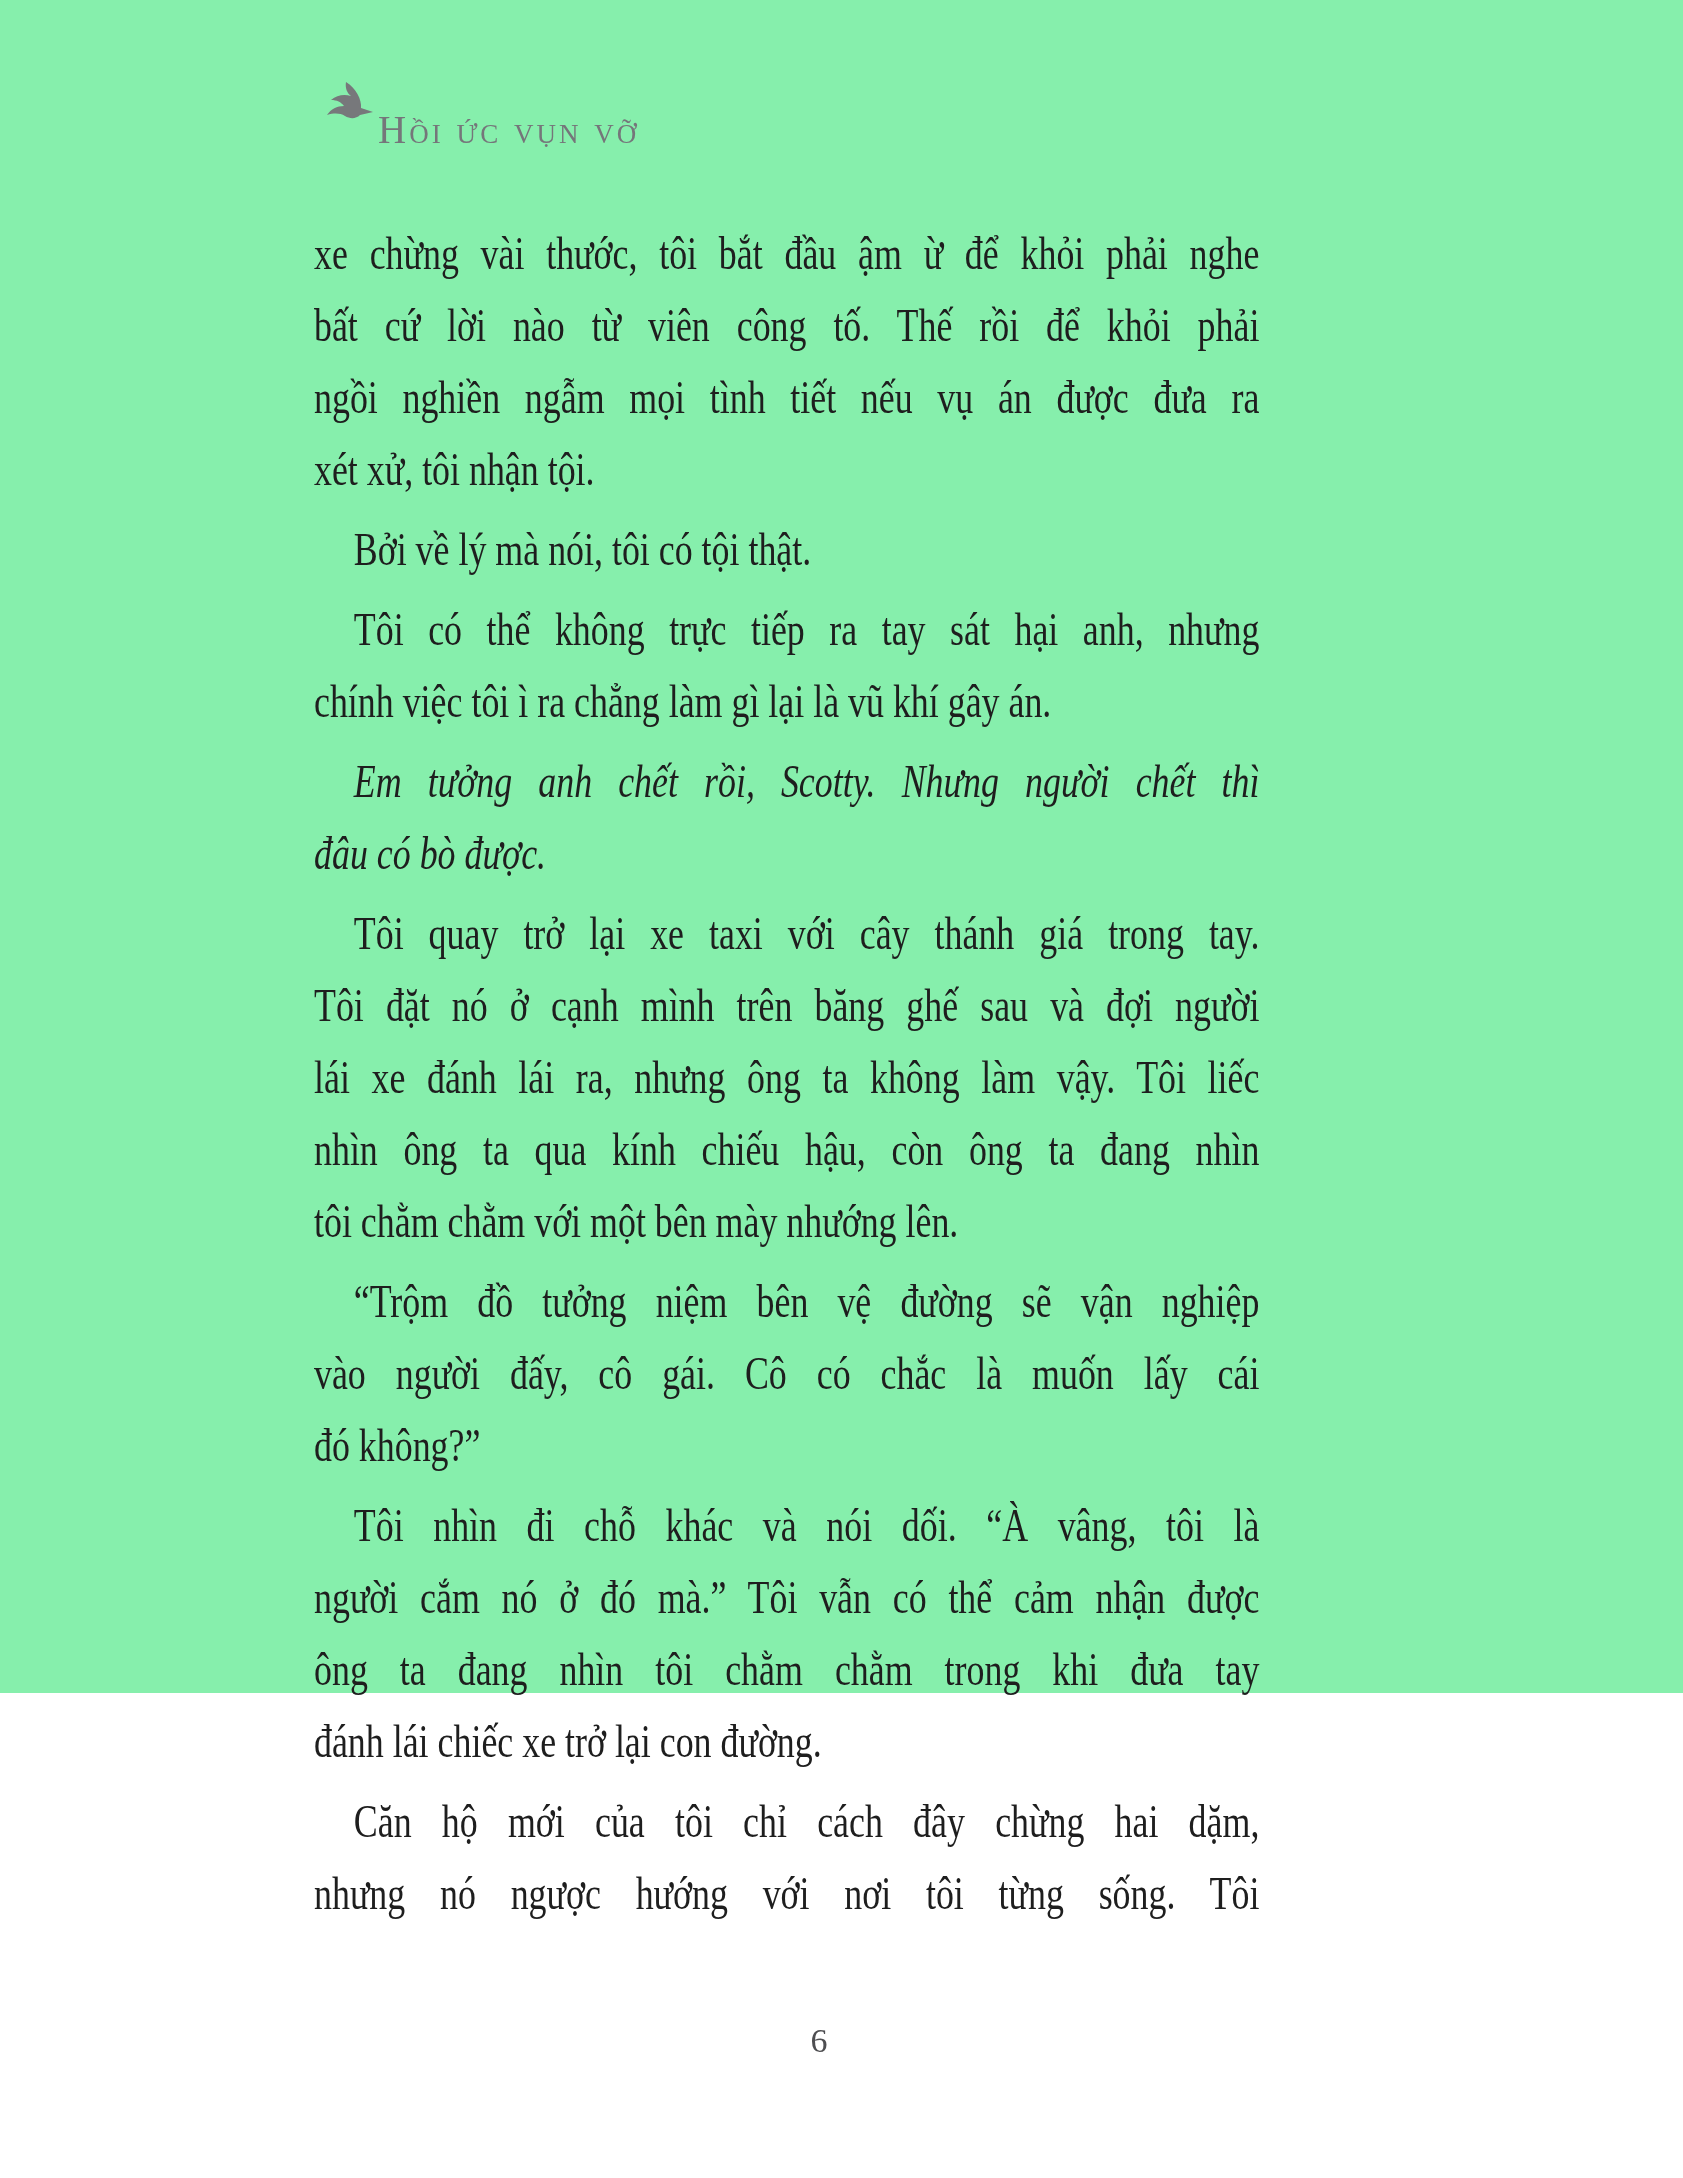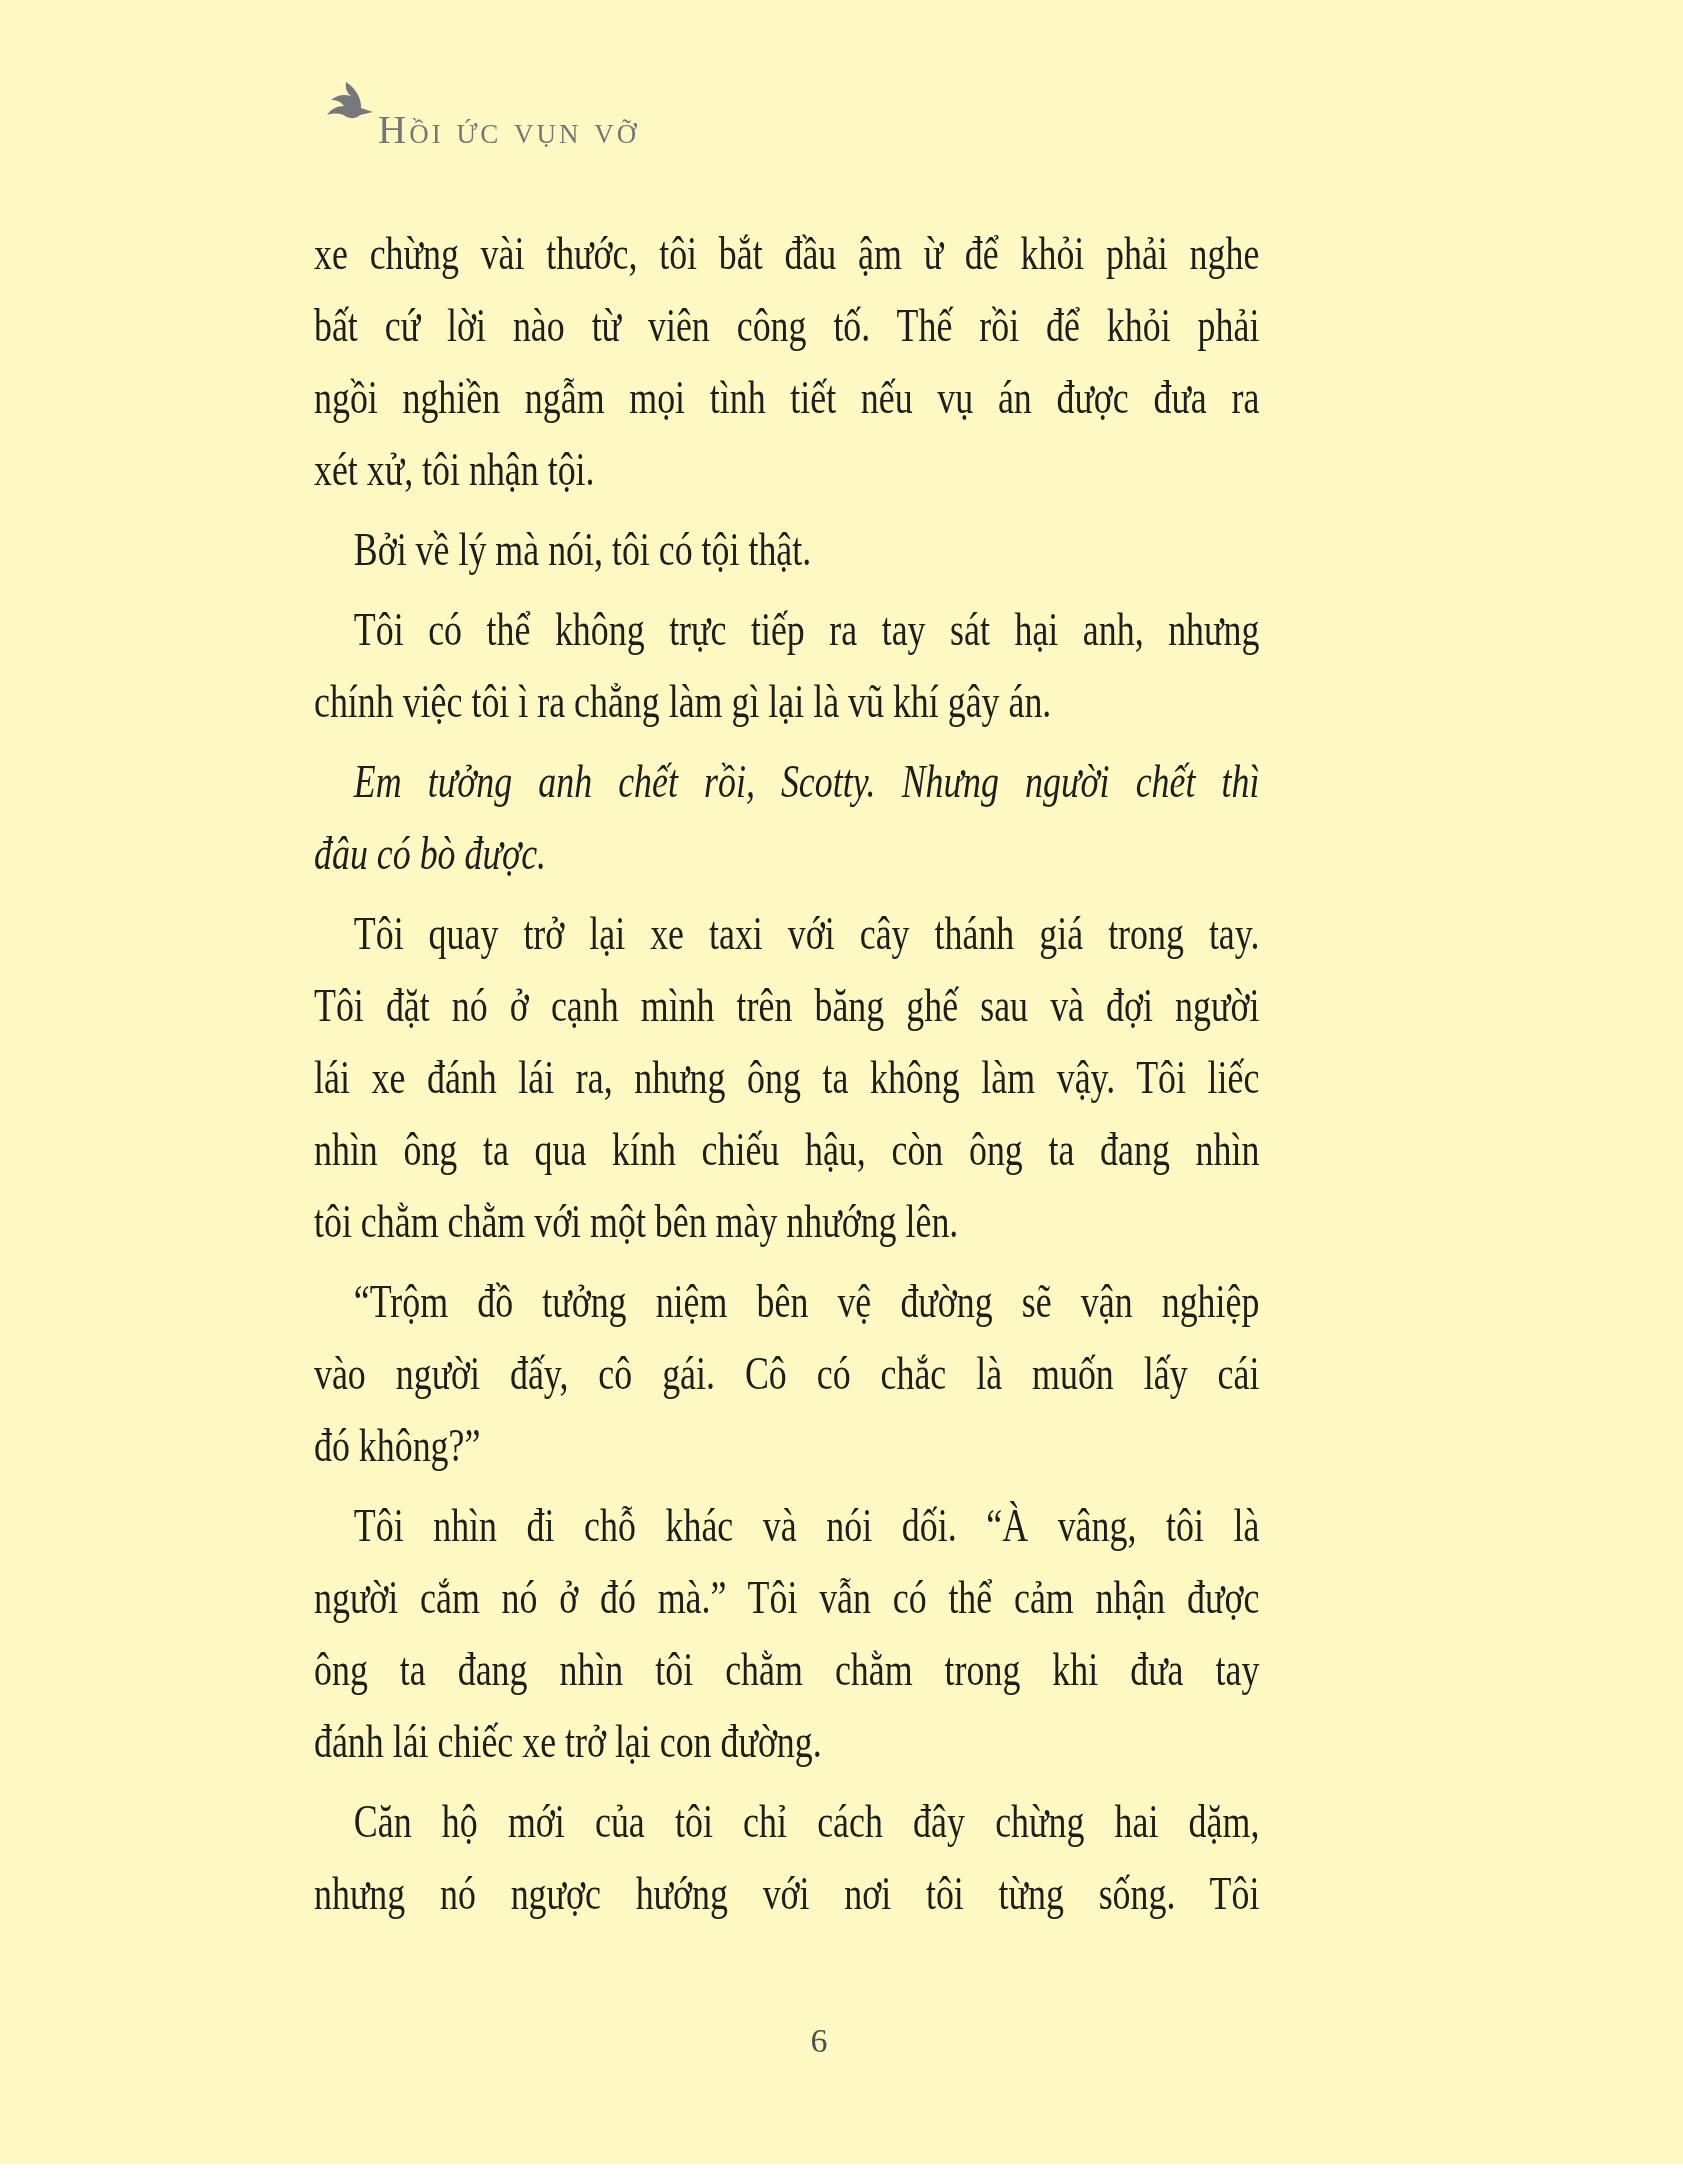--- a/index.html
+++ b/index.html
@@ -7,22 +7,22 @@
     padding: 0;
     width: 1683px;
     height: 2178px;
     background: #ffffff;
     overflow: hidden;
     font-family: "Liberation Serif", serif;
   }
   .page {
     position: relative;
     width: 1683px;
-    height: 2164px;
-    background: #fef9c3;
+    height: 1693px;
+    background: #86efac;
   }
   .header-icon {
     position: absolute;
     left: 325px;
     top: 81px;
     width: 50px;
     height: 46px;
   }
   .header-icon svg { width: 100%; height: 100%; fill: #77787b; }
   .header-title {

